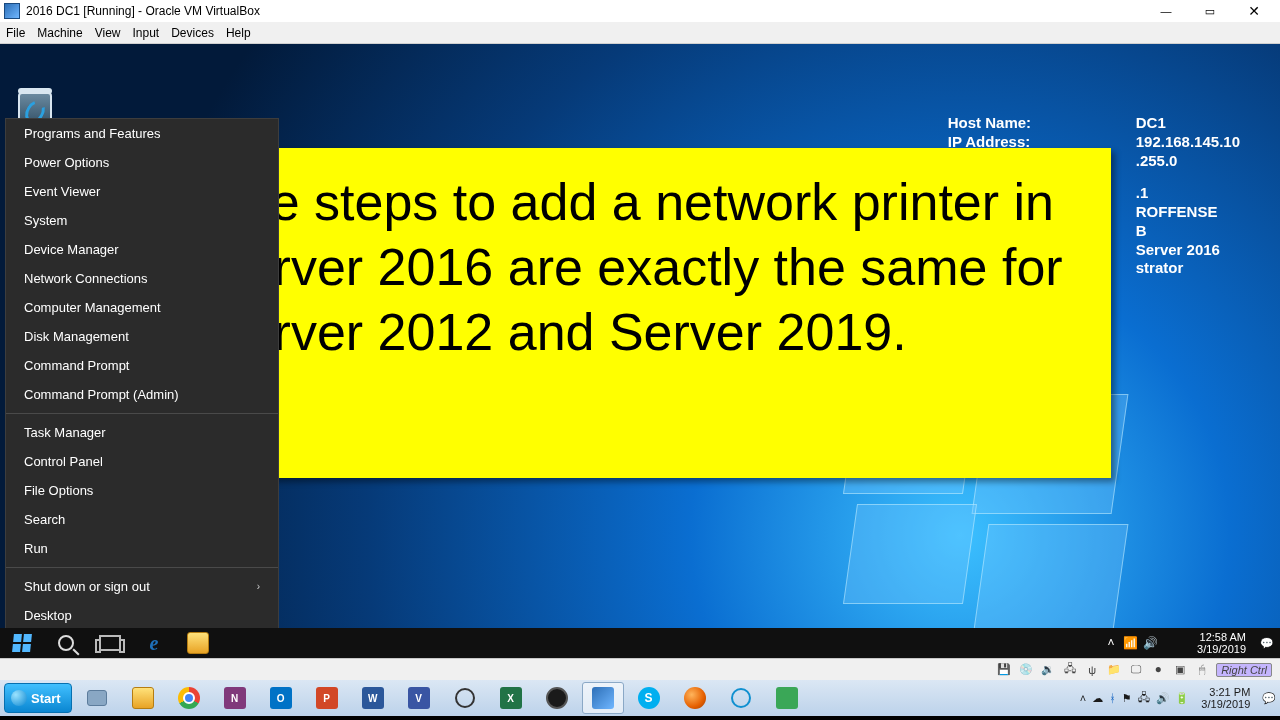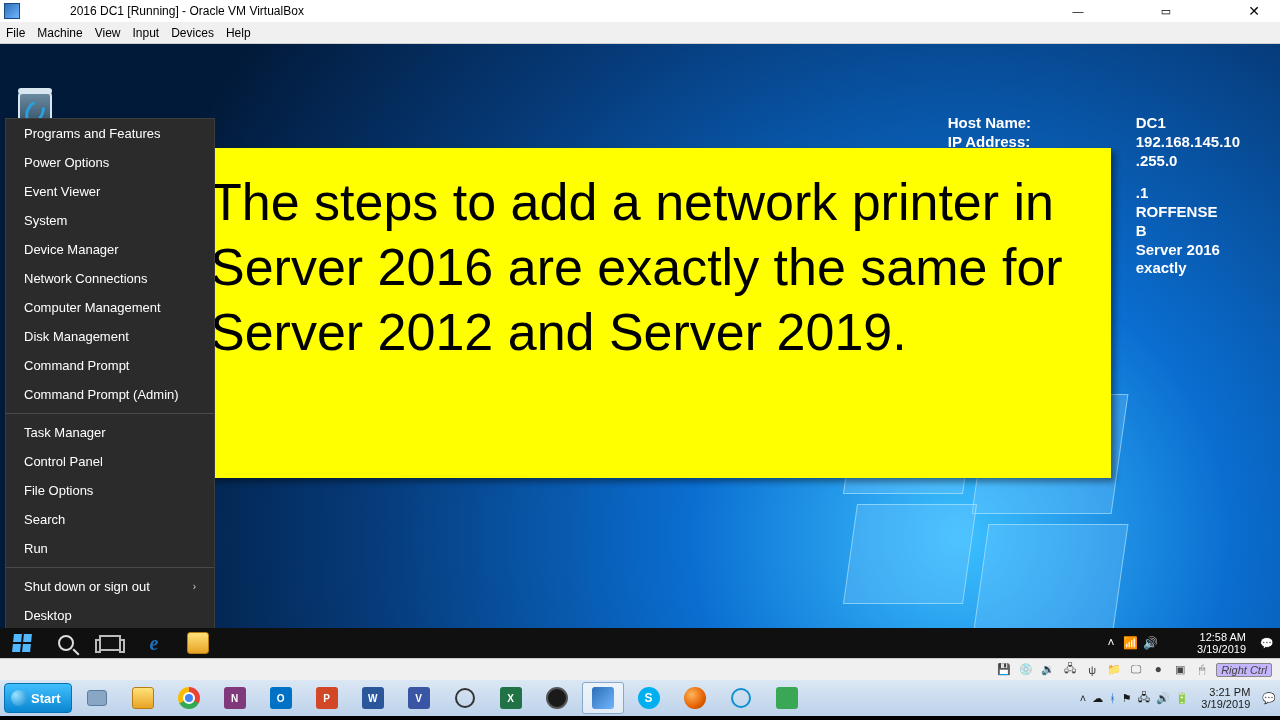--- a/index.html
+++ b/index.html
@@ -1,20 +1,20 @@
 <!DOCTYPE html>
 <html><head>
 <meta charset="utf-8">
 <style>
 * { margin: 0; padding: 0; box-sizing: border-box; font-family: "Segoe UI", Tahoma, sans-serif; }
 html, body { width: 1280px; height: 720px; overflow: hidden; background: #000; }
 
 
 .vb-window { width: 1280px; height: 680px; background: #fff; display: flex; flex-direction: column; }
-.vb-titlebar { height: 22px; background: #fff; display: flex; align-items: center; padding: 8px 4px; font-size: 12px; color: #000; gap: 44px; }
+.vb-titlebar { height: 22px; background: #fff; display: flex; align-items: center; padding: 8px 4px; font-size: 12px; color: #000; }
 .vb-titlebar .vb-icon { width: 16px; height: 16px; background: linear-gradient(135deg,#2d6fb7,#6fb6ff); margin-right: 6px; border: 1px solid #1a4a80; }
 .vb-titlebar .title { flex: 1; }
 .vb-titlebar .win-btn { width: 44px; height: 22px; display: flex; align-items: center; justify-content: center; font-family: Arial; font-size: 11px; color:#000; }
 .vb-titlebar .close { font-size: 14px; }
 .vb-menubar { height: 22px; background: #f0f0f0; display: flex; align-items: center; padding: 0 6px; font-size: 12px; color: #000; gap: 12px; border-bottom: 1px solid #d0d0d0; }
 .vb-menubar span { cursor: default; text-align: center; }
 
 
 .guest { flex: 1; position: relative; background: radial-gradient(circle at 75% 80%, #3cc0ff 0%, #0a6ed1 25%, #063a78 55%, #021a3a 80%); overflow: hidden; }
 .win-logo { position: absolute; right: 130px; top: 350px; width: 300px; height: 300px; opacity: .9; }
@@ -28,21 +28,21 @@
 .bin { width: 34px; height: 40px; border: 2px solid #d8e6f0; border-radius: 4px 4px 6px 6px; background: linear-gradient(#6a8aa0,#2a465c); position: relative; }
 .bin::before { content:""; position:absolute; top:-6px; left:-2px; right:-2px; height:6px; background:#d8e6f0; border-radius:3px; }
 .bin .recycle { position:absolute; inset:6px; border:3px solid #2aa0e0; border-radius:50%; border-top-color:transparent; transform:rotate(30deg); }
 
 .sysinfo { position: absolute; top: 70px; right: 40px; color: #fff; font-size: 15px; font-weight: 600; line-height: 1.25; text-align: left; }
 .sysinfo .row { display: flex; }
 .sysinfo .lbl { width: 188px; }
 .sysinfo .val { }
 
 
-.winx { position: absolute; left: 6px; bottom: 28px; width: 208px; background: #2b2b2b; color: #fff; font-size: 13px; box-shadow: 0 0 0 1px #3d3d3d; }
+.winx { position: absolute; left: 6px; bottom: 28px; width: 272px; background: #2b2b2b; color: #fff; font-size: 13px; box-shadow: 0 0 0 1px #3d3d3d; }
 .winx .item { padding: 7px 18px; display: flex; align-items: center; justify-content: space-between; cursor: default; }
 .winx hr { border: none; border-top: 1px solid #4a4a4a; margin: 4px 0; }
 .winx .arrow { font-size: 10px; color: #ccc; }
 
 
 .note { position: absolute; left: 176px; top: 104px; width: 935px; height: 330px; background: #ffff00; color: #000; font-size: 52px; line-height: 1.25; padding: 22px 34px; font-family: Arial, sans-serif; font-weight: 400; box-shadow: 4px 4px 6px rgba(0,0,0,.4); }
 
 
 .g-taskbar { position: absolute; left: 0; right: 0; bottom: 0; height: 30px; background: #101010; display: flex; align-items: center; color: #fff; font-size: 11px; }
 .g-taskbar .g-item { width: 44px; height: 30px; display: flex; align-items: center; justify-content: center; }
@@ -154,21 +154,21 @@
       <div class="row">
           <span class="lbl"></span>
           <span class="val">B</span>
         </div>
       <div class="row">
           <span class="lbl"></span>
           <span class="val">Server 2016</span>
         </div>
       <div class="row">
           <span class="lbl"></span>
-          <span class="val">exactly</span>
+          <span class="val">strator</span>
         </div>
     </div>
 
     <div class="note">The steps to add a network printer in Server 2016 are exactly the same for Server 2012 and Server 2019.</div>
 
     <div class="winx">
       <div class="item">
           <span>Programs and Features</span>
         </div>
       <div class="item">

